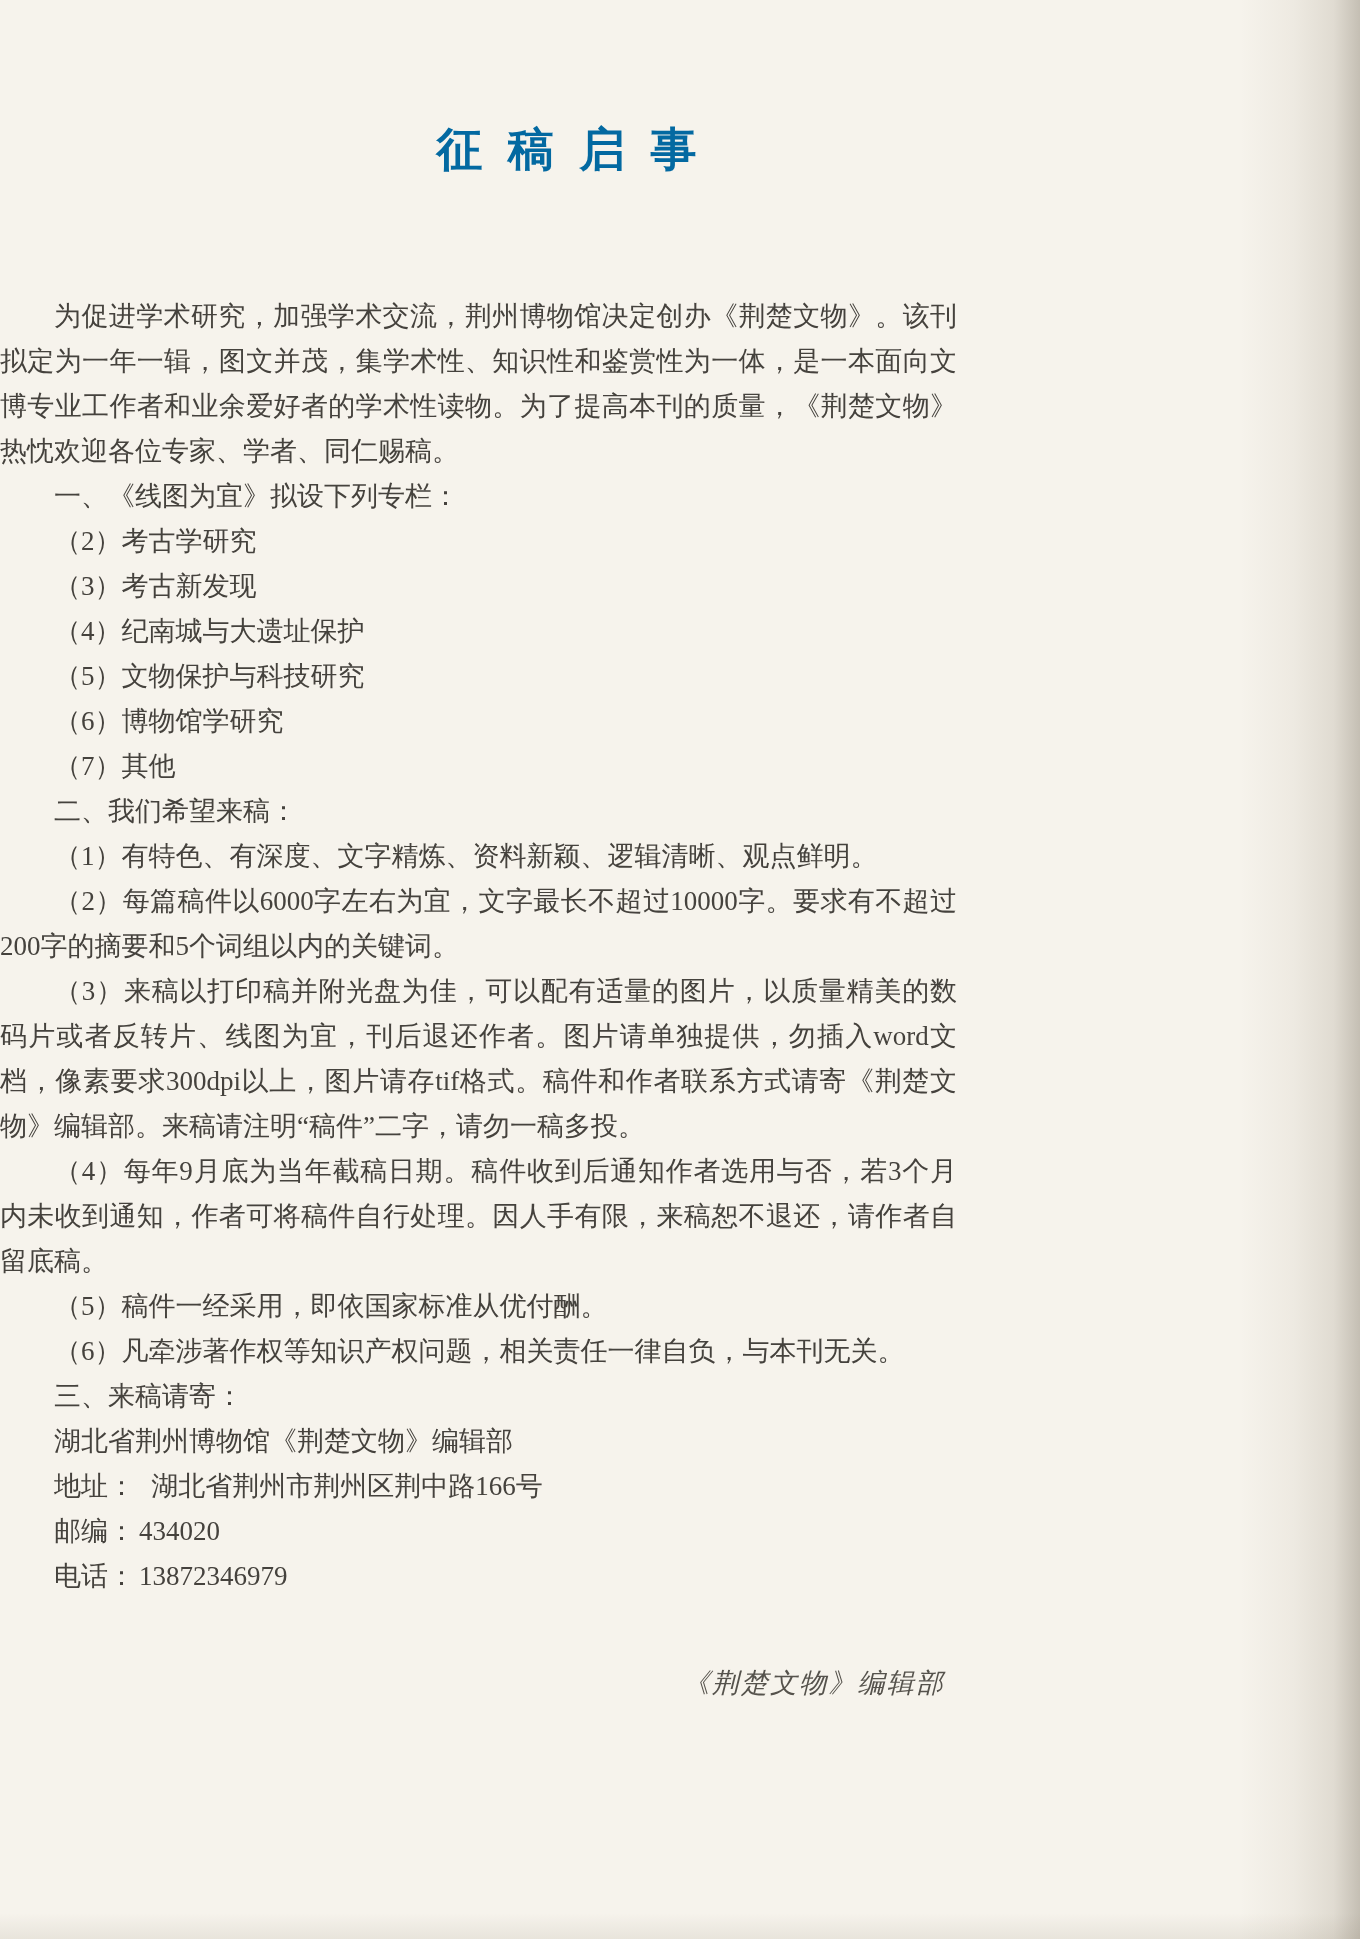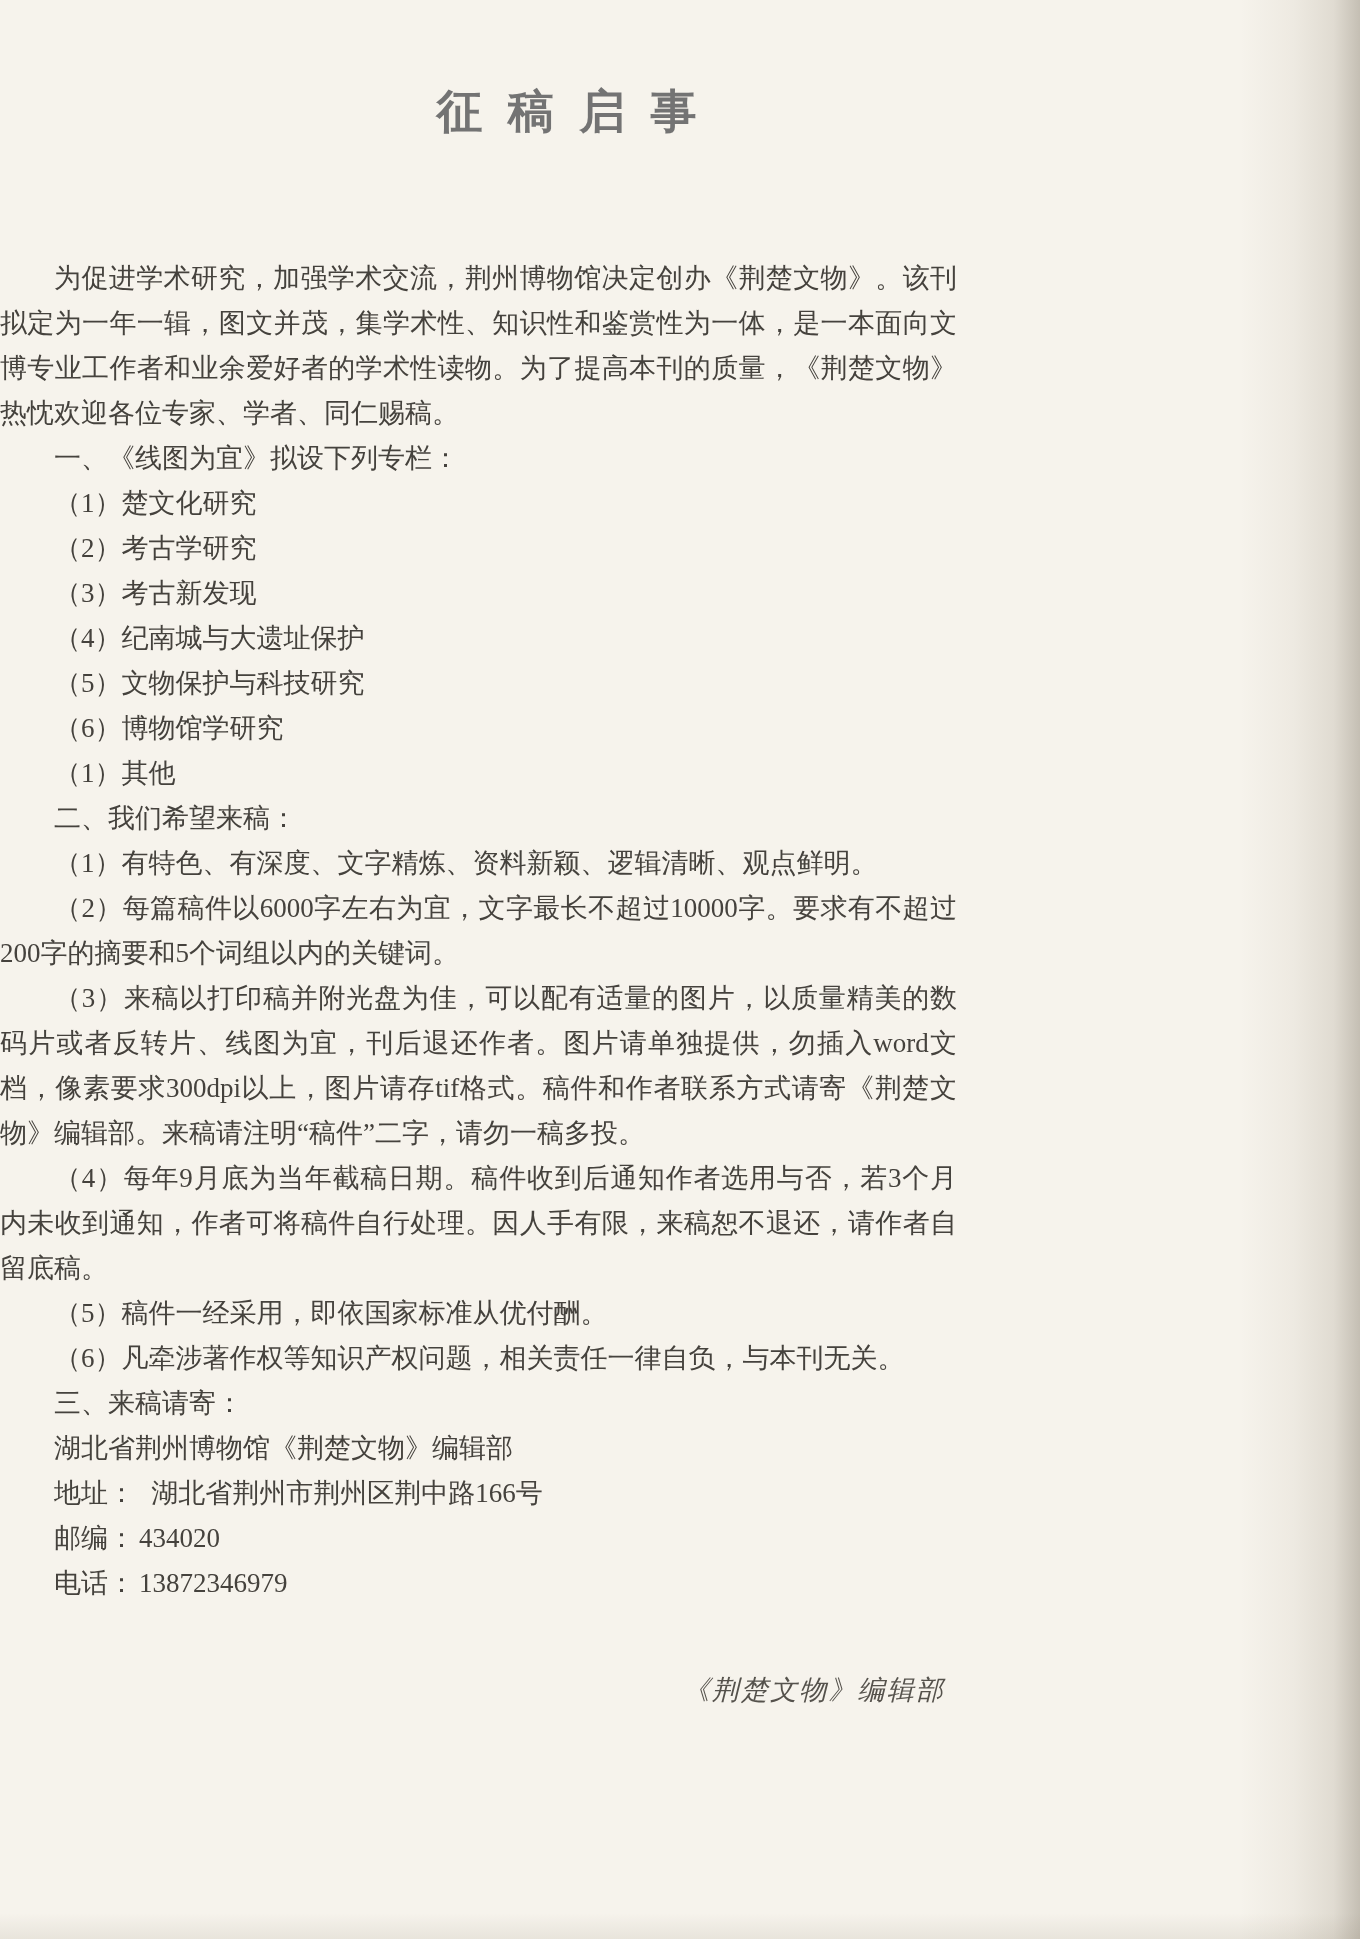--- a/index.html
+++ b/index.html
@@ -15,29 +15,29 @@
     font-family: "Liberation Serif", "DejaVu Serif", serif;
     color: #45423d;
   }
   .page {
     position: relative;
     width: 1360px;
     height: 1939px;
   }
   .title {
     margin: 0;
-    padding-top: 80px;
+    padding-top: 118px;
     width: 957px;
     margin-left: 88px;
     text-align: center;
     font-size: 46px;
     font-weight: bold;
     letter-spacing: 0.55em;
     text-indent: 0.55em; 
-    color: #737373;
+    color: #0369a1;
     line-height: 64px;
   }
   .content {
     margin-top: 112px;
     width: 957px;
     font-size: 27px;
     line-height: 45px;
     text-align: justify;
   }
   .content p {
@@ -93,27 +93,26 @@
 
 <div class="page">
 
   <h1 class="title">征稿启事</h1>
 
   <div class="content">
 
     <p>为促进学术研究，加强学术交流，荆州博物馆决定创办《荆楚文物》。该刊拟定为一年一辑，图文并茂，集学术性、知识性和鉴赏性为一体，是一本面向文博专业工作者和业余爱好者的学术性读物。为了提高本刊的质量，《荆楚文物》热忱欢迎各位专家、学者、同仁赐稿。</p>
 
     <p>一、《线图为宜》拟设下列专栏：</p>
-    <p>（1）楚文化研究</p>
     <p>（2）考古学研究</p>
     <p>（3）考古新发现</p>
     <p>（4）纪南城与大遗址保护</p>
     <p>（5）文物保护与科技研究</p>
     <p>（6）博物馆学研究</p>
-    <p>（1）其他</p>
+    <p>（7）其他</p>
 
     <p>二、我们希望来稿：</p>
     <p>（1）有特色、有深度、文字精炼、资料新颖、逻辑清晰、观点鲜明。</p>
     <p>（2）每篇稿件以6000字左右为宜，文字最长不超过10000字。要求有不超过200字的摘要和5个词组以内的关键词。</p>
     <p>（3）来稿以打印稿并附光盘为佳，可以配有适量的图片，以质量精美的数码片或者反转片、线图为宜，刊后退还作者。图片请单独提供，勿插入word文档，像素要求300dpi以上，图片请存tif格式。稿件和作者联系方式请寄《荆楚文物》编辑部。来稿请注明“稿件”二字，请勿一稿多投。</p>
     <p>（4）每年9月底为当年截稿日期。稿件收到后通知作者选用与否，若3个月内未收到通知，作者可将稿件自行处理。因人手有限，来稿恕不退还，请作者自留底稿。</p>
     <p>（5）稿件一经采用，即依国家标准从优付酬。</p>
     <p>（6）凡牵涉著作权等知识产权问题，相关责任一律自负，与本刊无关。</p>
 
     <p>三、来稿请寄：</p>

